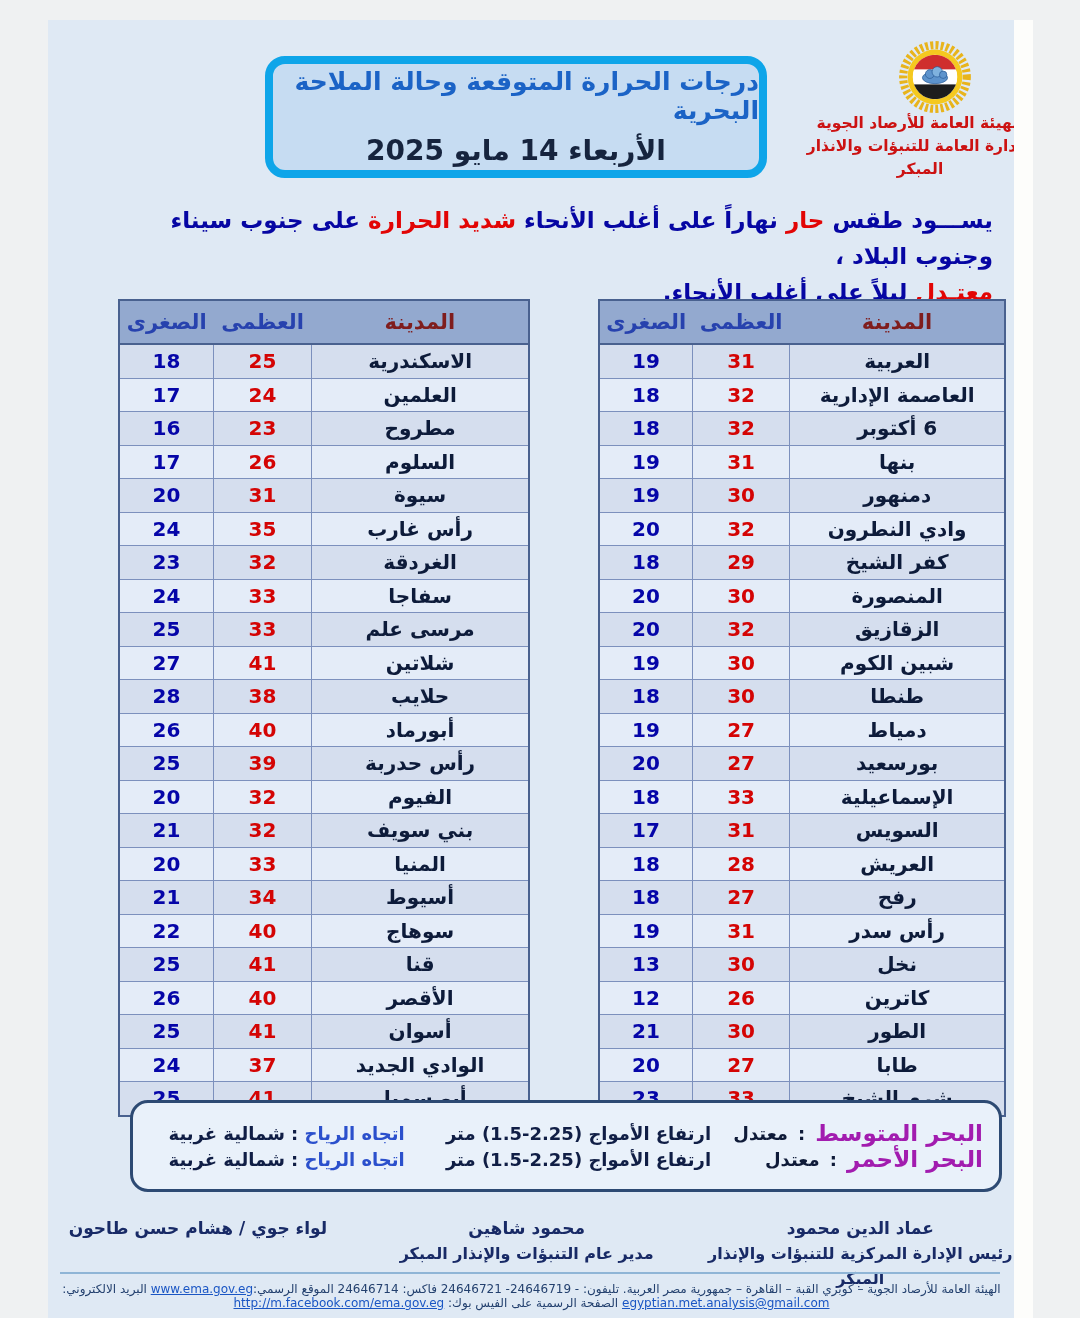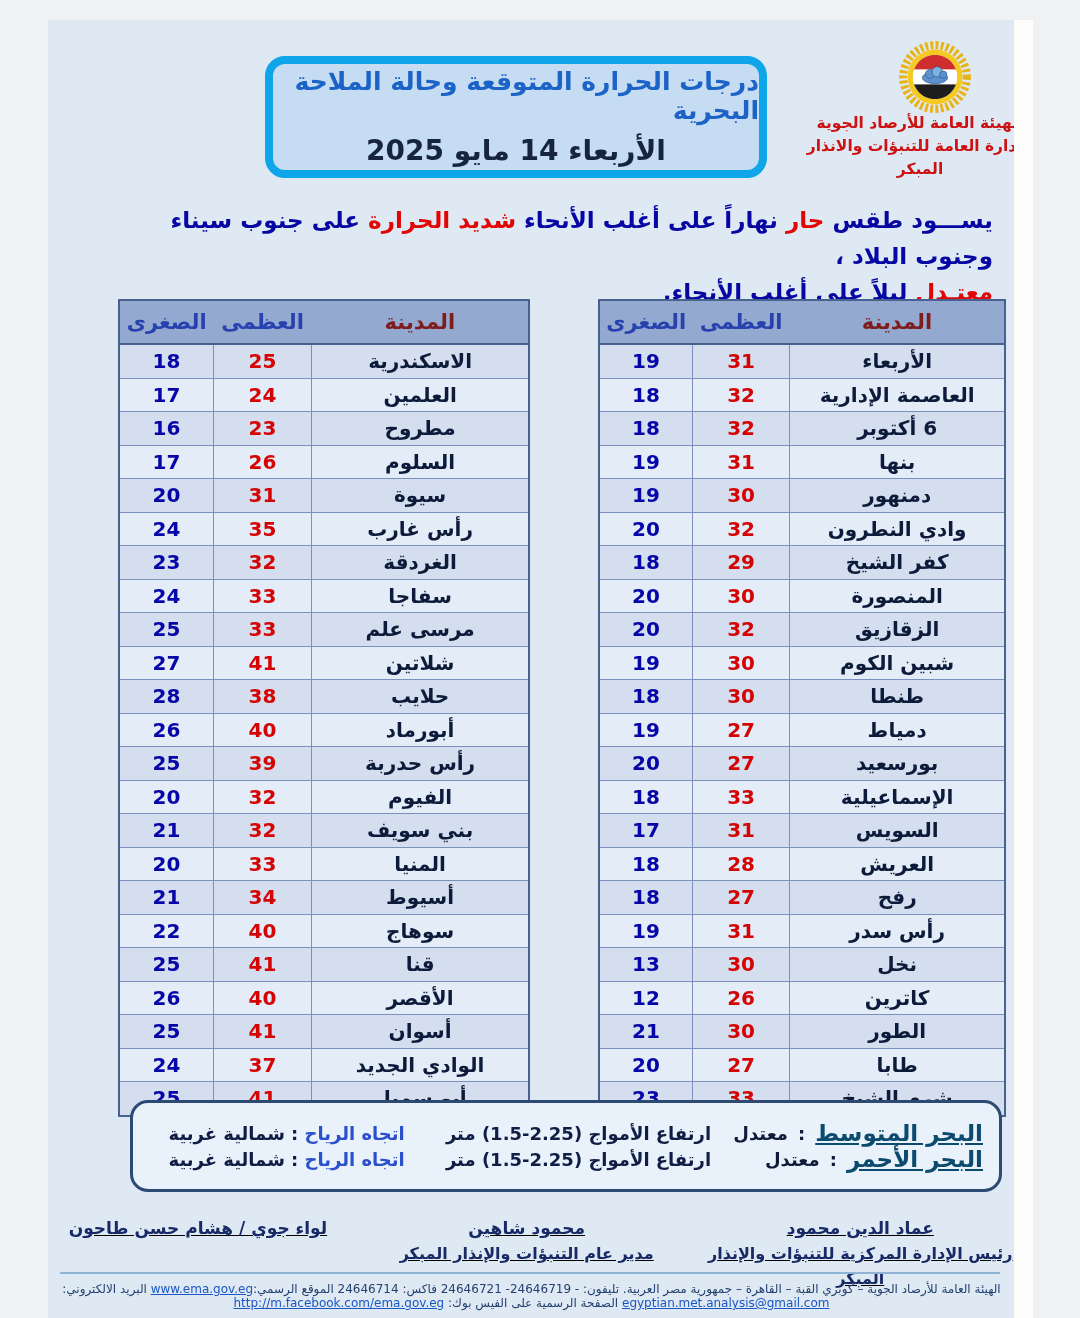--- a/index.html
+++ b/index.html
@@ -65,34 +65,34 @@
 
   
   .marine-box {
     position:absolute; left:82px; top:1080px; width:872px; height:92px;
     background:#e9f1fa; border:3px solid #2d4a73; border-radius:18px;
     display:flex; flex-direction:column; justify-content:center; gap:8px;
     padding:0 16px; box-sizing:border-box;
   }
   .marine-row { display:flex; align-items:center; }
   .sea-col   { width:30%; display:flex; align-items:center; gap:10px; }
-  .sea-name  { font-size:23px; font-weight:bold; color:#0c4a6e;text-decoration:underline; }
+  .sea-name  { font-size:23px; font-weight:bold; color:#a21caf; }
   .sea-colon { font-size:18px; font-weight:bold; color:#0f1b38; }
   .sea-state { font-size:18px; font-weight:bold; color:#0f1b38; }
   .waves-col { width:37%; text-align:center; font-size:18px; font-weight:bold; color:#101e45; }
   .wind-col  { width:33%; text-align:center; font-size:18px; font-weight:bold; }
   .wind-label{ color:#2b50cc; }
   .wind-value{ color:#101e45; }
 
   
   .signatures {
     position:absolute; left:0; top:1196px; width:100%;
     display:flex; flex-direction:row;
   }
-  .sig { text-align:center; line-height:25px;text-decoration:underline; }
+  .sig { text-align:center; line-height:25px; }
   .sig:nth-child(1){ width:32%; }
   .sig:nth-child(2){ width:37%; }
   .sig:nth-child(3){ width:31%; }
   .sig-name  { font-size:17px; font-weight:bold; color:#182a66; }
   .sig-title { font-size:16px; font-weight:bold; color:#182a66; }
 
   
   .footer-rule {
     position:absolute; left:12px; top:1252px; width:940px; height:2px;
     background:#8fb5d6;
@@ -150,21 +150,21 @@
         </colgroup>
         <thead>
           <tr>
             <th class="cell-city">المدينة</th>
             <th class="cell-max">العظمى</th>
             <th class="cell-min">الصغرى</th>
           </tr>
         </thead>
         <tbody>
           <tr class="row-odd">
-            <td class="cell-city">الأربعاء</td>
+            <td class="cell-city">العربية</td>
             <td class="cell-max">31</td>
             <td class="cell-min">19</td>
           </tr>
           <tr class="row-even">
             <td class="cell-city">العاصمة الإدارية</td>
             <td class="cell-max">32</td>
             <td class="cell-min">18</td>
           </tr>
           <tr class="row-odd">
             <td class="cell-city">6 أكتوبر</td>

